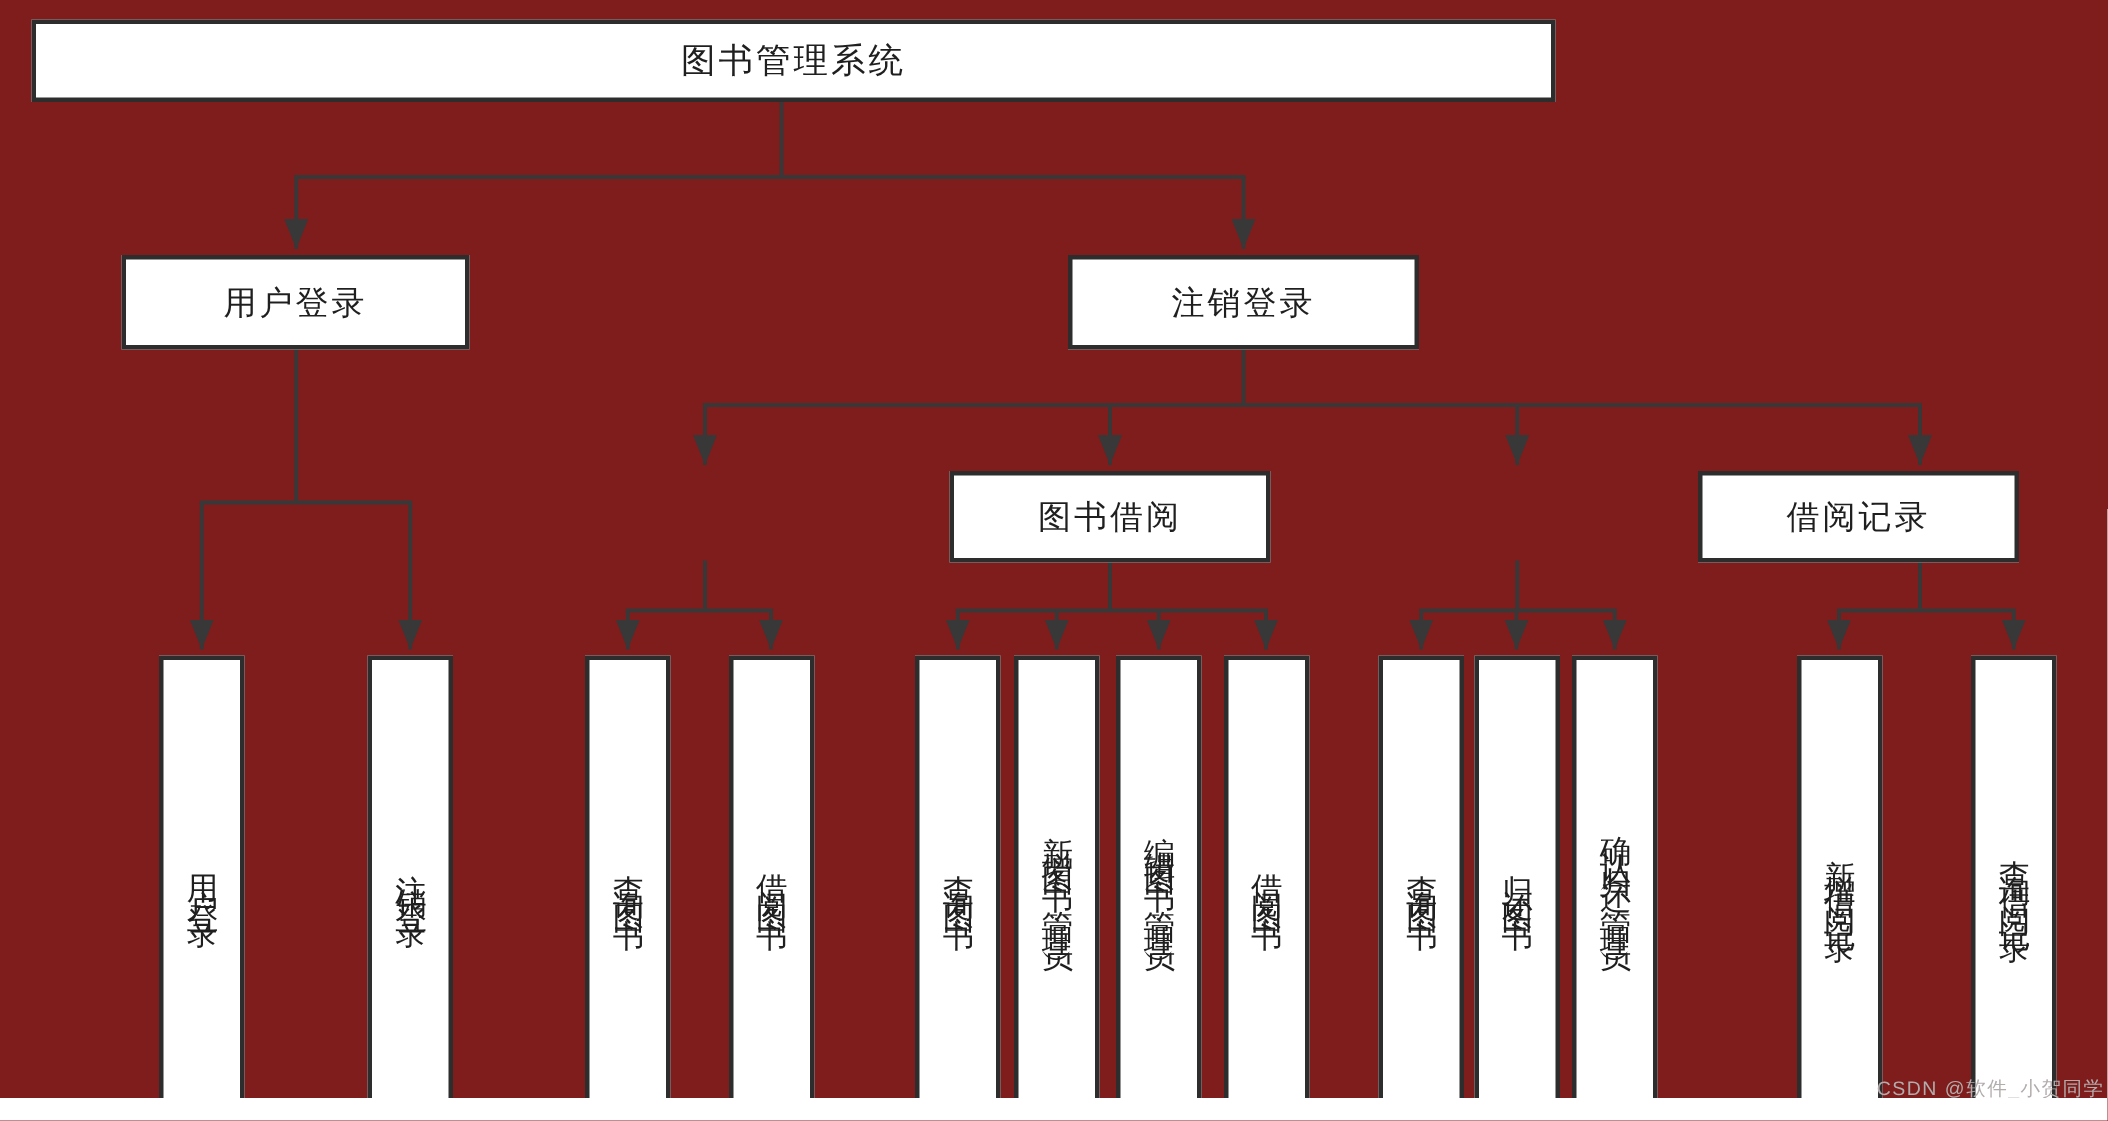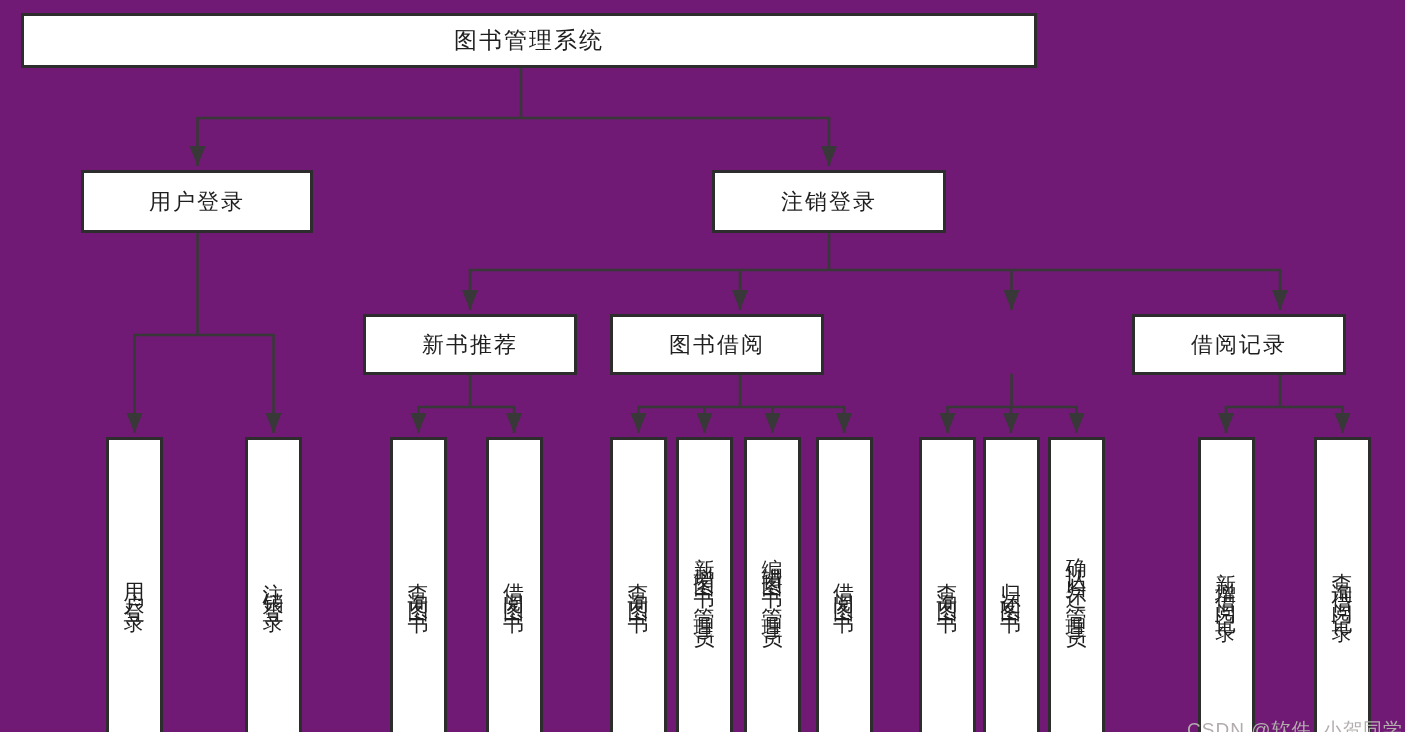--- a/index.html
+++ b/index.html
@@ -1,36 +1,36 @@
 <!DOCTYPE html>
 <html><head>
 <meta charset="utf-8">
 <style>
   html,body{margin:0;padding:0;background:#ffffff;}
   .canvas{
-    position:relative;width:1405px;height:732px;background:#701a75;
+    position:relative;width:1405px;height:732px;background:#7f1d1d;
     font-family:"Liberation Sans",sans-serif;overflow:hidden;text-align:right;
   }
   svg.connectors{position:absolute;left:0;top:0;pointer-events:none;}
   .box{
     position:absolute;box-sizing:border-box;background:#ffffff;
     border:3px solid #2d2d2d;color:#1f1f1f;
     display:flex;align-items:center;justify-content:center;
     z-index:2;
   }
   .root{font-size:23px;letter-spacing:2px;}
   .hbox{font-size:22px;letter-spacing:2px;}
   .leaf{font-size:21px;}
   .leaf .vtext{
     writing-mode:vertical-rl;text-orientation:mixed;
     letter-spacing:10px;line-height:1;
   }
   .wm{
     position:absolute;top:717px;right:2px;z-index:6;
-    font-size:19px;letter-spacing:1px;color:#b2acac;
+    font-size:13px;letter-spacing:1px;color:#b2acac;
   }
 </style>
 </head>
 <body>
 
 <div class="canvas">
 
   <svg class="connectors" width="1405" height="747" viewBox="0 0 1405 747">
     <defs>
       <marker id="arrow" markerUnits="userSpaceOnUse" markerWidth="22" markerHeight="18" viewBox="0 0 22 18" refX="20" refY="9" orient="auto">
@@ -74,22 +74,21 @@
       <line x1="1226" y1="407" x2="1226" y2="433" marker-end="url(#arrow)"></line>
       <line x1="1342.5" y1="407" x2="1342.5" y2="433" marker-end="url(#arrow)"></line>
     </g>
   </svg>
 
   <div class="box root" style="left:21px;top:13px;width:1016px;height:55px">图书管理系统</div>
 
   <div class="box hbox" style="left:81px;top:170px;width:232px;height:63px">用户登录</div>
   <div class="box hbox" style="left:712px;top:170px;width:234px;height:63px">注销登录</div>
 
-  <div class="box hbox" style="left:363px;top:314px;width:214px;height:61px">新书推荐</div>
-  <div class="box hbox" style="left:610px;top:314px;width:214px;height:61px">图书借阅</div>
+  <div class="box hbox" style="left:633px;top:314px;width:214px;height:61px">图书借阅</div>
   <div class="box hbox" style="left:1132px;top:314px;width:214px;height:61px">借阅记录</div>
 
   <div class="box leaf" style="left:106px;top:437px;width:57px;height:298px">
     <span class="vtext">用户登录</span>
   </div>
   <div class="box leaf" style="left:245px;top:437px;width:57px;height:298px">
     <span class="vtext">注销登录</span>
   </div>
 
   <div class="box leaf" style="left:390px;top:437px;width:57px;height:298px">

